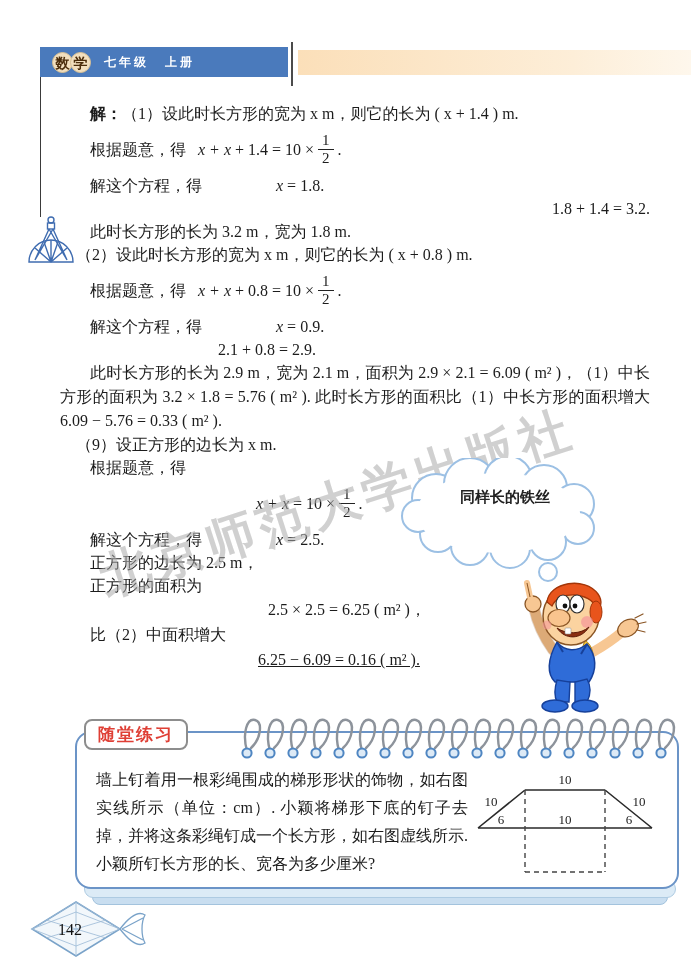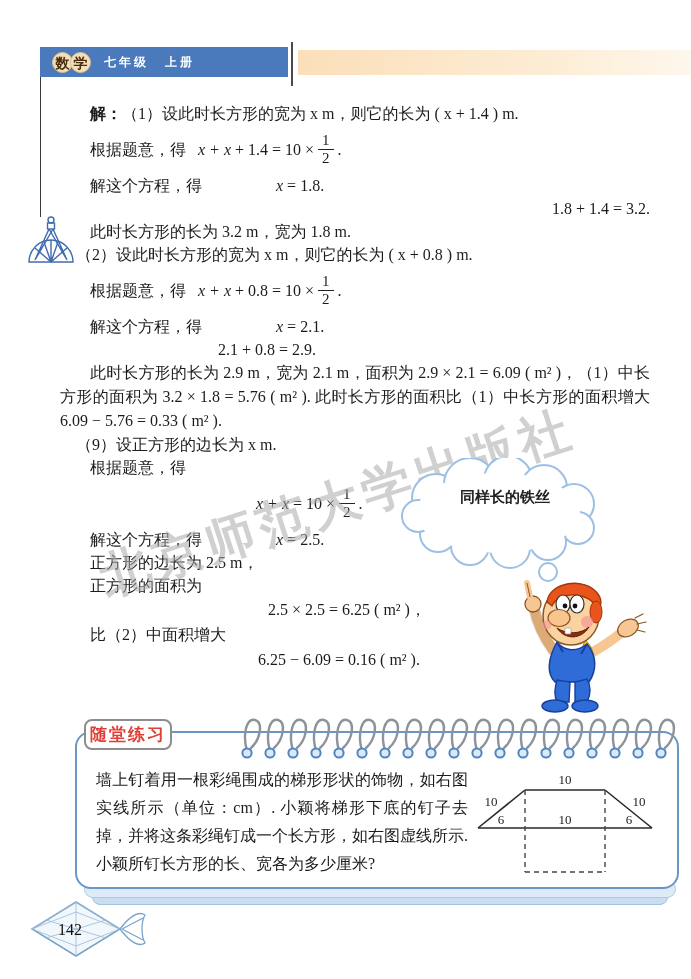--- a/index.html
+++ b/index.html
@@ -49,21 +49,21 @@
   .boy-svg{position:absolute;left:497px;top:568px;}
 
   
   .exo-shadow1{position:absolute;left:84px;top:880px;width:592px;height:18px;border-radius:9px;
                background:#dcebf6;border:1px solid #aecbe2;box-sizing:border-box;z-index:1;}
   .exo-shadow2{position:absolute;left:92px;top:889px;width:576px;height:16px;border-radius:8px;
                background:#c9def0;border:1px solid #a3c3dd;box-sizing:border-box;z-index:0;}
   .exo-box{position:absolute;left:75px;top:731px;width:604px;height:158px;background:#fff;
            border:2px solid #6b94c7;border-radius:16px;z-index:2;box-sizing:border-box;}
   .exo-pill{position:absolute;left:84px;top:719px;background:#fff;border:2px solid #8d8d8d;
-            border-radius:8px;padding:2px 4px;z-index:5;
+            border-radius:8px;padding:2px 12px;z-index:5;
             font-family:"Liberation Sans",sans-serif;font-weight:bold;font-size:17px;color:#df3f35;letter-spacing:2px;}
   .coils{position:absolute;left:240px;top:711px;z-index:4;}
   .exo-text{position:absolute;left:96px;top:766px;width:372px;font-size:16px;line-height:28px;
             text-align:justify;z-index:3;color:#1c1c1c;}
   .diagram{position:absolute;left:470px;top:772px;z-index:3;}
 
   
   .fish{position:absolute;left:26px;top:898px;}
 </style>
 </head>
@@ -114,41 +114,41 @@
     <div class="ln indent eqflex">
       <span>根据题意，得</span>
       <span class="eqgap"><i class="mvar">x + x</i><span> + 0.8 = 10 ×</span></span>
       <span class="frac">
           <span class="fnum">1</span>
           <span class="fden">2</span>
         </span>
       <span>.</span>
     </div>
 
-    <div class="ln indent"><span>解这个方程，得</span><span class="eq-sp"><i class="mvar">x</i><span> = 2.1.</span></span></div>
+    <div class="ln indent"><span>解这个方程，得</span><span class="eq-sp"><i class="mvar">x</i><span> = 0.9.</span></span></div>
     <div class="ln" style="padding-left:158px;">2.1 + 0.8 = 2.9.</div>
     <div class="ln para">此时长方形的长为 2.9 m，宽为 2.1 m，面积为 2.9 × 2.1 = 6.09 ( m² )，（1）中长方形的面积为 3.2 × 1.8 = 5.76 ( m² ). 此时长方形的面积比（1）中长方形的面积增大 6.09 − 5.76 = 0.33 ( m² ).</div>
     <div class="ln indent-p">（9）设正方形的边长为 x m.</div>
     <div class="ln indent">根据题意，得</div>
 
     <div class="ln eqflex" style="padding-left:196px;">
       <span><i class="mvar">x + x</i><span> = 10 ×</span></span>
       <span class="frac">
           <span class="fnum">1</span>
           <span class="fden">2</span>
         </span>
       <span>.</span>
     </div>
 
     <div class="ln indent"><span>解这个方程，得</span><span class="eq-sp"><i class="mvar">x</i><span> = 2.5.</span></span></div>
     <div class="ln indent">正方形的边长为 2.5 m，</div>
     <div class="ln indent">正方形的面积为</div>
     <div class="ln" style="padding-left:208px;line-height:26px;">2.5 × 2.5 = 6.25 ( m² )，</div>
     <div class="ln indent">比（2）中面积增大</div>
-    <div class="ln" style="padding-left:198px;line-height:27px;">6.25 − 6.09 = 0.16 ( m² ).</div>
+    <div class="ln" style="padding-left:198px;line-height:27px;text-decoration:underline;">6.25 − 6.09 = 0.16 ( m² ).</div>
   </div>
 
   <div class="wm">北京师范大学出版社</div>
 
   <svg class="bubble-svg" width="212" height="150" viewBox="0 0 212 150">
     <g fill="#ffffff" stroke="#9cc0e4" stroke-width="2">
       <circle cx="38" cy="40" r="24"></circle>
         <circle cx="72" cy="26" r="26"></circle>
         <circle cx="110" cy="22" r="24"></circle>
       <circle cx="146" cy="30" r="23"></circle>

